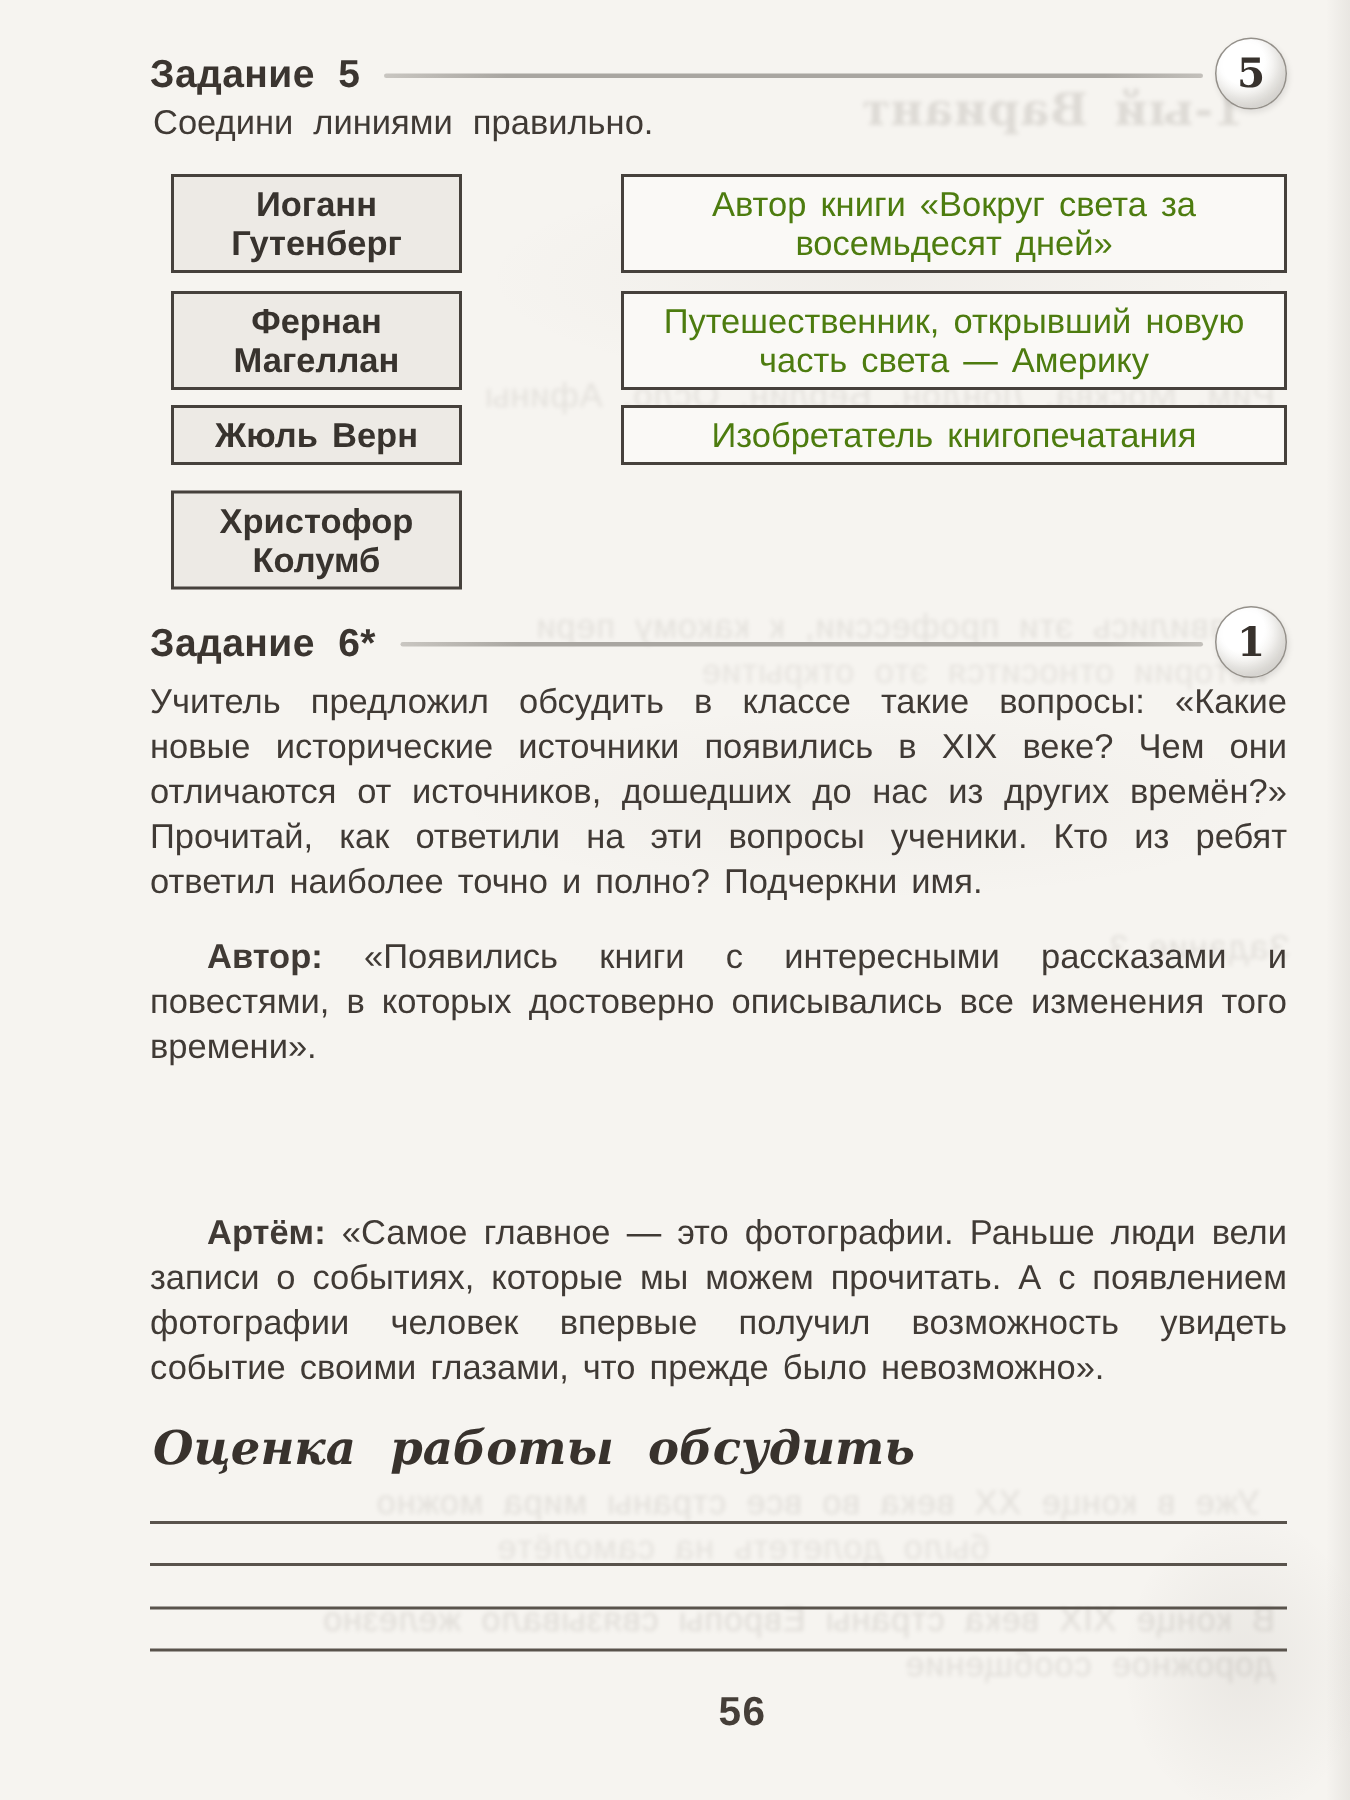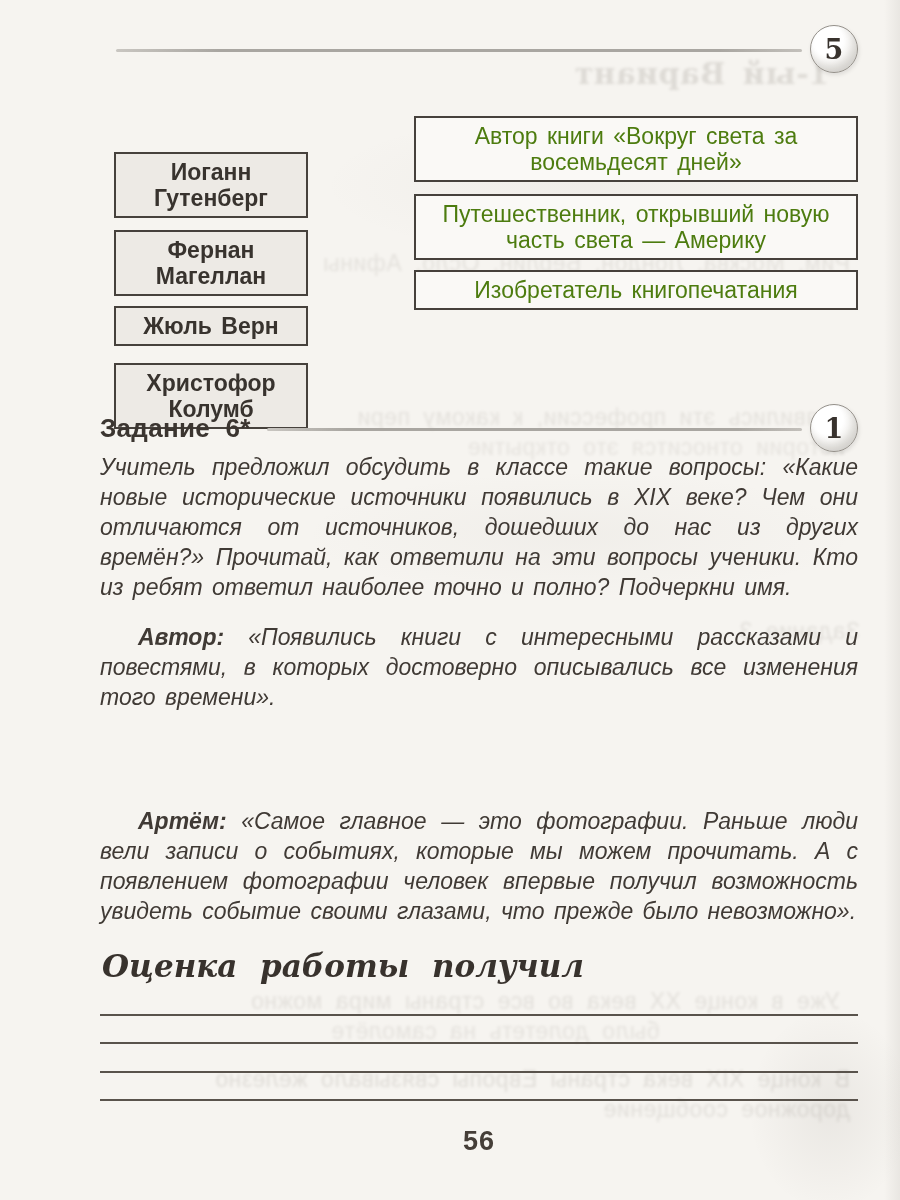--- a/index.html
+++ b/index.html
@@ -47,44 +47,44 @@
   .ball{
     width:46px;height:46px;border-radius:50%;
     border:1px solid #94908a;
     background:radial-gradient(circle at 36% 30%, #ffffff 35%, #f1efeb 65%, #e0ddd7);
     box-shadow:inset -4px -6px 9px rgba(0,0,0,.10), 1px 2px 4px rgba(0,0,0,.10);
     display:flex;align-items:center;justify-content:center;
     font-family:"DejaVu Serif", serif;font-weight:bold;font-size:27px;color:#38322d;
     flex:0 0 auto;
   }
   .body{font-size:23px;line-height:30px;color:#403a35;}
-  .jpara{position:absolute;left:0;width:758px;text-align:justify;word-spacing:3px;margin:0;font-style:italic;}
+  .jpara{position:absolute;left:0;width:758px;text-align:justify;word-spacing:3px;margin:0;}
   .indent{text-indent:38px;}
   .instruction{position:absolute;left:2px;word-spacing:7px;}
   
   .mbox{
     position:absolute;box-sizing:border-box;
     border:2px solid #46413c;
     text-align:center;font-size:23px;line-height:26px;
     padding:5px 8px;word-spacing:3px;
   }
-  .mbox.left{left:14px;width:194px;background:#edeae5;font-weight:bold;color:#38332e;margin-top:36px;}
+  .mbox.left{left:14px;width:194px;background:#edeae5;font-weight:bold;color:#38332e;}
   .mbox.right{left:314px;width:444px;background:#faf9f6;color:#4d7c0f;}
   
   .eval-heading{
     position:absolute;left:2px;margin:0;
     font-family:"DejaVu Serif", serif;font-style:italic;font-weight:600;
     font-size:31px;color:#38322d;word-spacing:12px;white-space:nowrap;
   }
   .wline{
     position:absolute;left:0;width:758px;height:0;
     border-top:2px solid #59534c;
   }
   .page-number{
-    position:absolute;left:0;width:758px;text-align:center;
+    position:absolute;left:16px;width:758px;text-align:center;
     font-size:27px;font-weight:bold;color:#453e38;letter-spacing:1px;margin:0;
   }
 </style>
 </head>
 <body>
 
 <div class="page">
 
   <div class="bleed">
     <div class="bfrag serif" style="top:56px;left:400px;width:430px;font-size:30px;opacity:.20;">1-ый Вариант</div>
@@ -99,24 +99,26 @@
 
     <div class="smudge" style="top:110px;left:320px;width:540px;height:150px;background:radial-gradient(ellipse at center, rgba(140,130,118,.06), rgba(140,130,118,0) 70%);"></div>
     <div class="smudge" style="top:470px;left:300px;width:560px;height:130px;background:radial-gradient(ellipse at center, rgba(140,130,118,.05), rgba(140,130,118,0) 70%);"></div>
     <div class="smudge" style="top:1010px;left:750px;width:160px;height:200px;background:radial-gradient(ellipse at center, rgba(70,60,50,.07), rgba(70,60,50,0) 72%);"></div>
     <div class="edge-shadow"></div>
   </div>
 
   <div class="content">
 
     <div class="task-header" style="top:24px;">
+      <span class="task-title">Задание 5</span>
       <span class="task-rule"></span>
       <span class="ball">5</span>
     </div>
 
+    <p class="body instruction" style="top:66px;margin:0;">Соедини линиями правильно.</p>
 
     <div class="mbox left" style="top:116px;">Иоганн Гутенберг</div>
     <div class="mbox right" style="top:116px;">Автор книги «Вокруг света за восемьдесят дней»</div>
 
     <div class="mbox left" style="top:194px;">Фернан Магеллан</div>
     <div class="mbox right" style="top:194px;">Путешественник, открывший новую часть света — Америку</div>
 
     <div class="mbox right" style="top:270px;">Изобретатель книгопечатания</div>
     <div class="mbox left" style="top:270px;">Жюль Верн</div>
 
@@ -128,21 +130,21 @@
       <span class="ball">1</span>
     </div>
 
     <p class="body jpara" style="top:452px;">Учитель предложил обсудить в классе такие вопросы: «Какие новые исторические источники появились в XIX веке? Чем они отличаются от источников, дошедших до нас из других времён?» Прочитай, как ответили на эти вопросы ученики. Кто из ребят ответил наиболее точно и полно? Подчеркни имя.</p>
 
     <p class="body jpara indent" style="top:622px;"><b>Автор:</b> <span>«Появились книги с интересными рассказами и повестями, в которых достоверно описывались все изменения того времени».</span></p>
 
 
     <p class="body jpara indent" style="top:806px;"><b>Артём:</b> <span>«Самое главное — это фотографии. Раньше люди вели записи о событиях, которые мы можем прочитать. А с появлением фотографии человек впервые получил возможность увидеть событие своими глазами, что прежде было невозможно».</span></p>
 
-    <p class="eval-heading" style="top:948px;">Оценка работы получил</p>
+    <p class="eval-heading" style="top:948px;">Оценка работы обсудить</p>
 
     <div class="wline" style="top:1014px;"></div>
     <div class="wline" style="top:1042px;"></div>
     <div class="wline" style="top:1071px;"></div>
     <div class="wline" style="top:1099px;"></div>
 
     <p class="page-number" style="top:1126px;">56</p>
 
   </div>
 </div>

